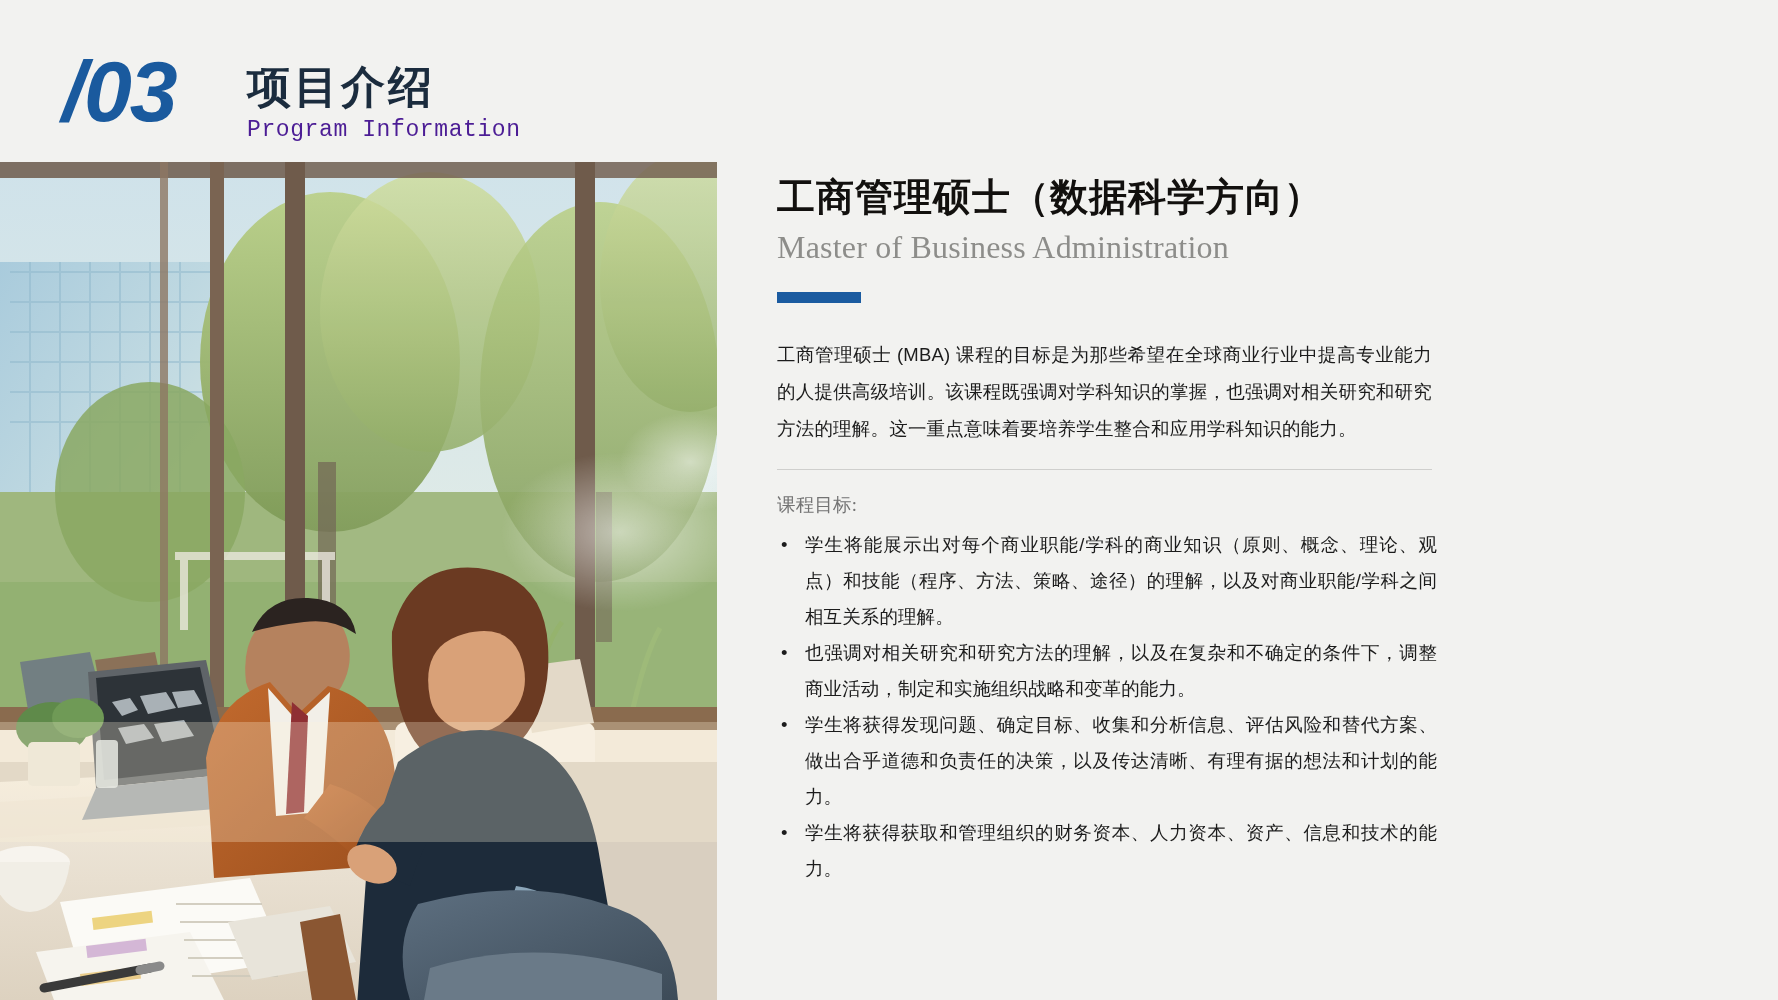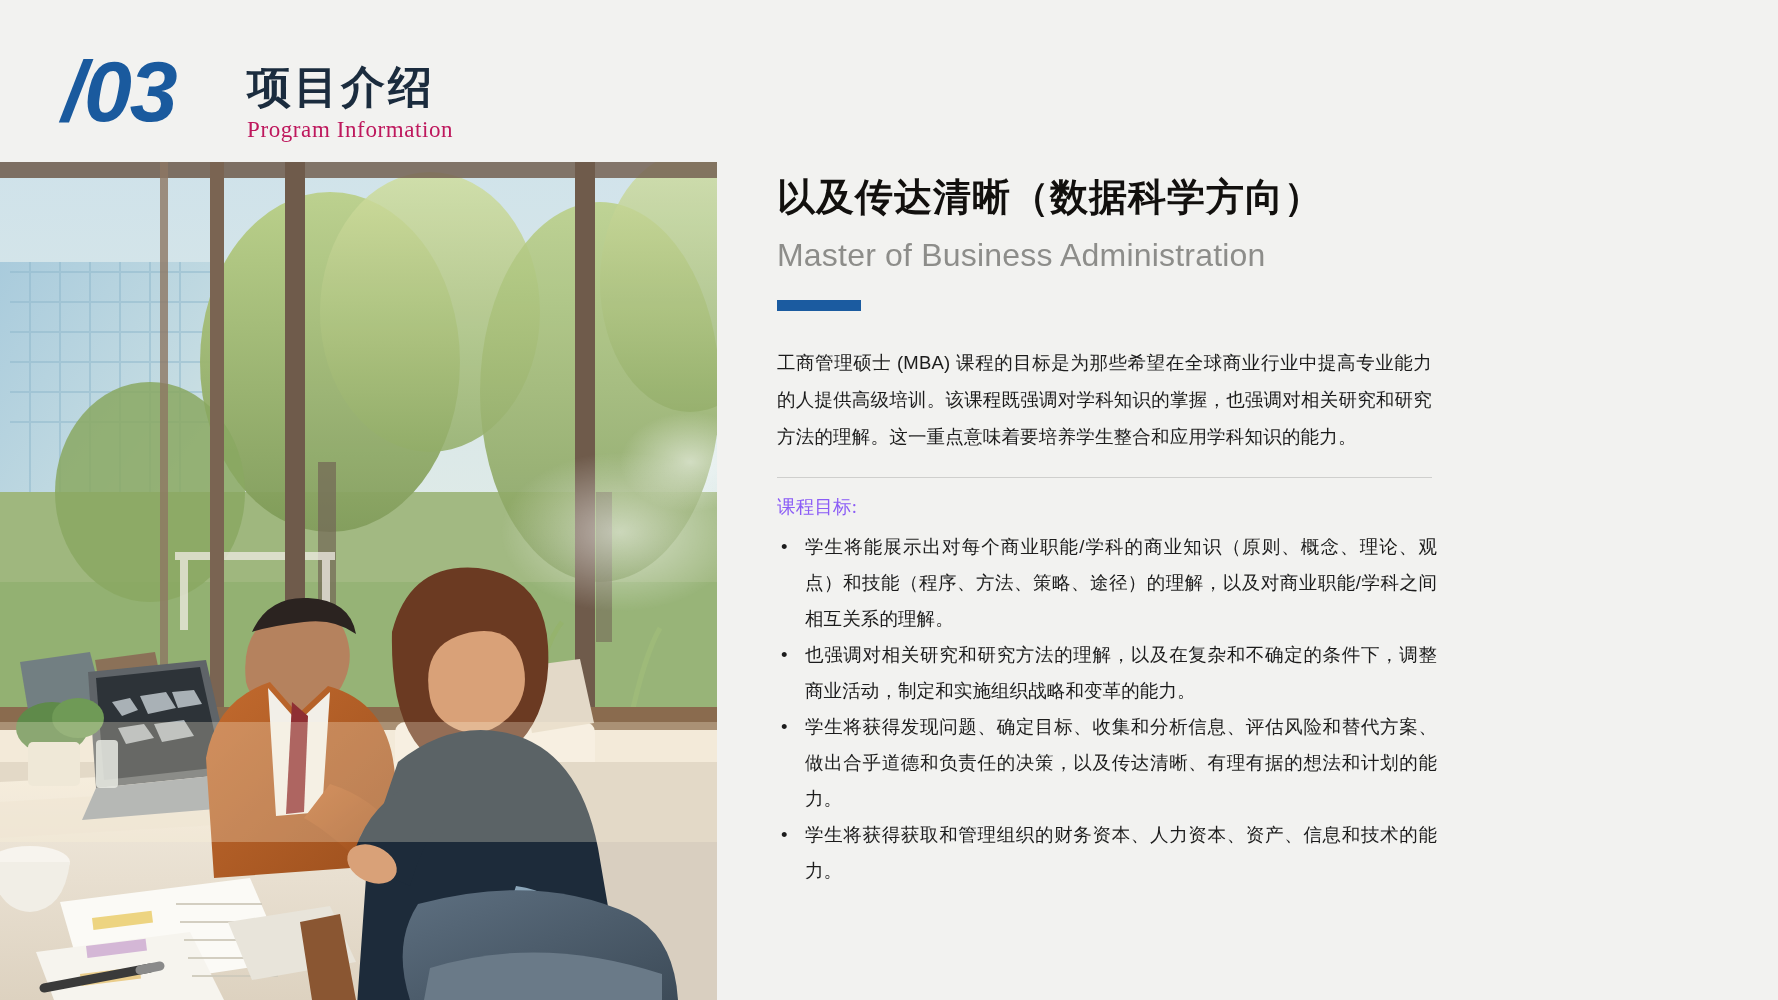--- a/index.html
+++ b/index.html
@@ -50,24 +50,24 @@
   .header-cn {
     font-family: "Liberation Sans", sans-serif;
     font-size: 44px;
     font-weight: bold;
     color: #1b2c3e;
     letter-spacing: 3px;
     line-height: 1.15;
   }
   .header-en {
     margin-top: 4px;
-    font-family: Liberation Serif, serif;
+    font-family: Liberation Mono, monospace;
     font-size: 23px;
     font-weight: normal;
-    color: #be185d;
+    color: #4c1d95;
     letter-spacing: 0.6px;
   }
 
   
   .photo {
     position: absolute;
     left: 0;
     top: 162px;
     width: 717px;
     height: 838px;
@@ -86,22 +86,22 @@
   .title-cn {
     font-family: "Liberation Serif", serif;
     font-size: 38px;
     font-weight: bold;
     color: #12100e;
     letter-spacing: 1px;
     line-height: 1.25;
     white-space: nowrap;
   }
   .title-en {
-    margin-top: 12px;
-    font-family: Liberation Sans, sans-serif;
+    margin-top: 4px;
+    font-family: Liberation Serif, serif;
     font-size: 32px;
     color: #8d8d8a;
     line-height: 1.32;
     letter-spacing: 0.2px;
   }
   .accent-bar {
     margin-top: 24px;
     width: 84px;
     height: 11px;
     background: #1b5ba0;
@@ -116,24 +116,24 @@
     text-align: justify;
     width: 655px;
   }
   .divider {
     margin-top: 22px;
     width: 655px;
     height: 1px;
     background: #cfcfcd;
   }
   .goals-label {
-    margin-top: 16px;
+    margin-top: 22px;
     font-family: Liberation Serif, serif;
     font-size: 18.5px;
-    color: #8b5cf6;
+    color: #737373;
     letter-spacing: 0.2px;
   }
   .bullets {
     margin: 10px 0 0 0;
     padding: 0;
     list-style: none;
     width: 660px;
   }
   .bullets li {
     position: relative;
@@ -344,21 +344,21 @@
       </g>
 
       <path d="M300 760 L340 752 L356 838 L312 838 Z" fill="#8a5632"></path>
 
       <rect x="0" y="560" width="717" height="120" fill="#fff3dc" opacity="0.28"></rect>
     </svg>
   </div>
 
   <div class="content">
 
-    <div class="title-cn">以及传达清晰（数据科学方向）</div>
+    <div class="title-cn">工商管理硕士（数据科学方向）</div>
 
     <div class="title-en">
       <div>Master of Business Administration</div>
     </div>
 
     <div class="accent-bar"></div>
 
     <div class="paragraph">工商管理硕士 (MBA) 课程的目标是为那些希望在全球商业行业中提高专业能力的人提供高级培训。该课程既强调对学科知识的掌握，也强调对相关研究和研究方法的理解。这一重点意味着要培养学生整合和应用学科知识的能力。</div>
 
     <div class="divider"></div>

